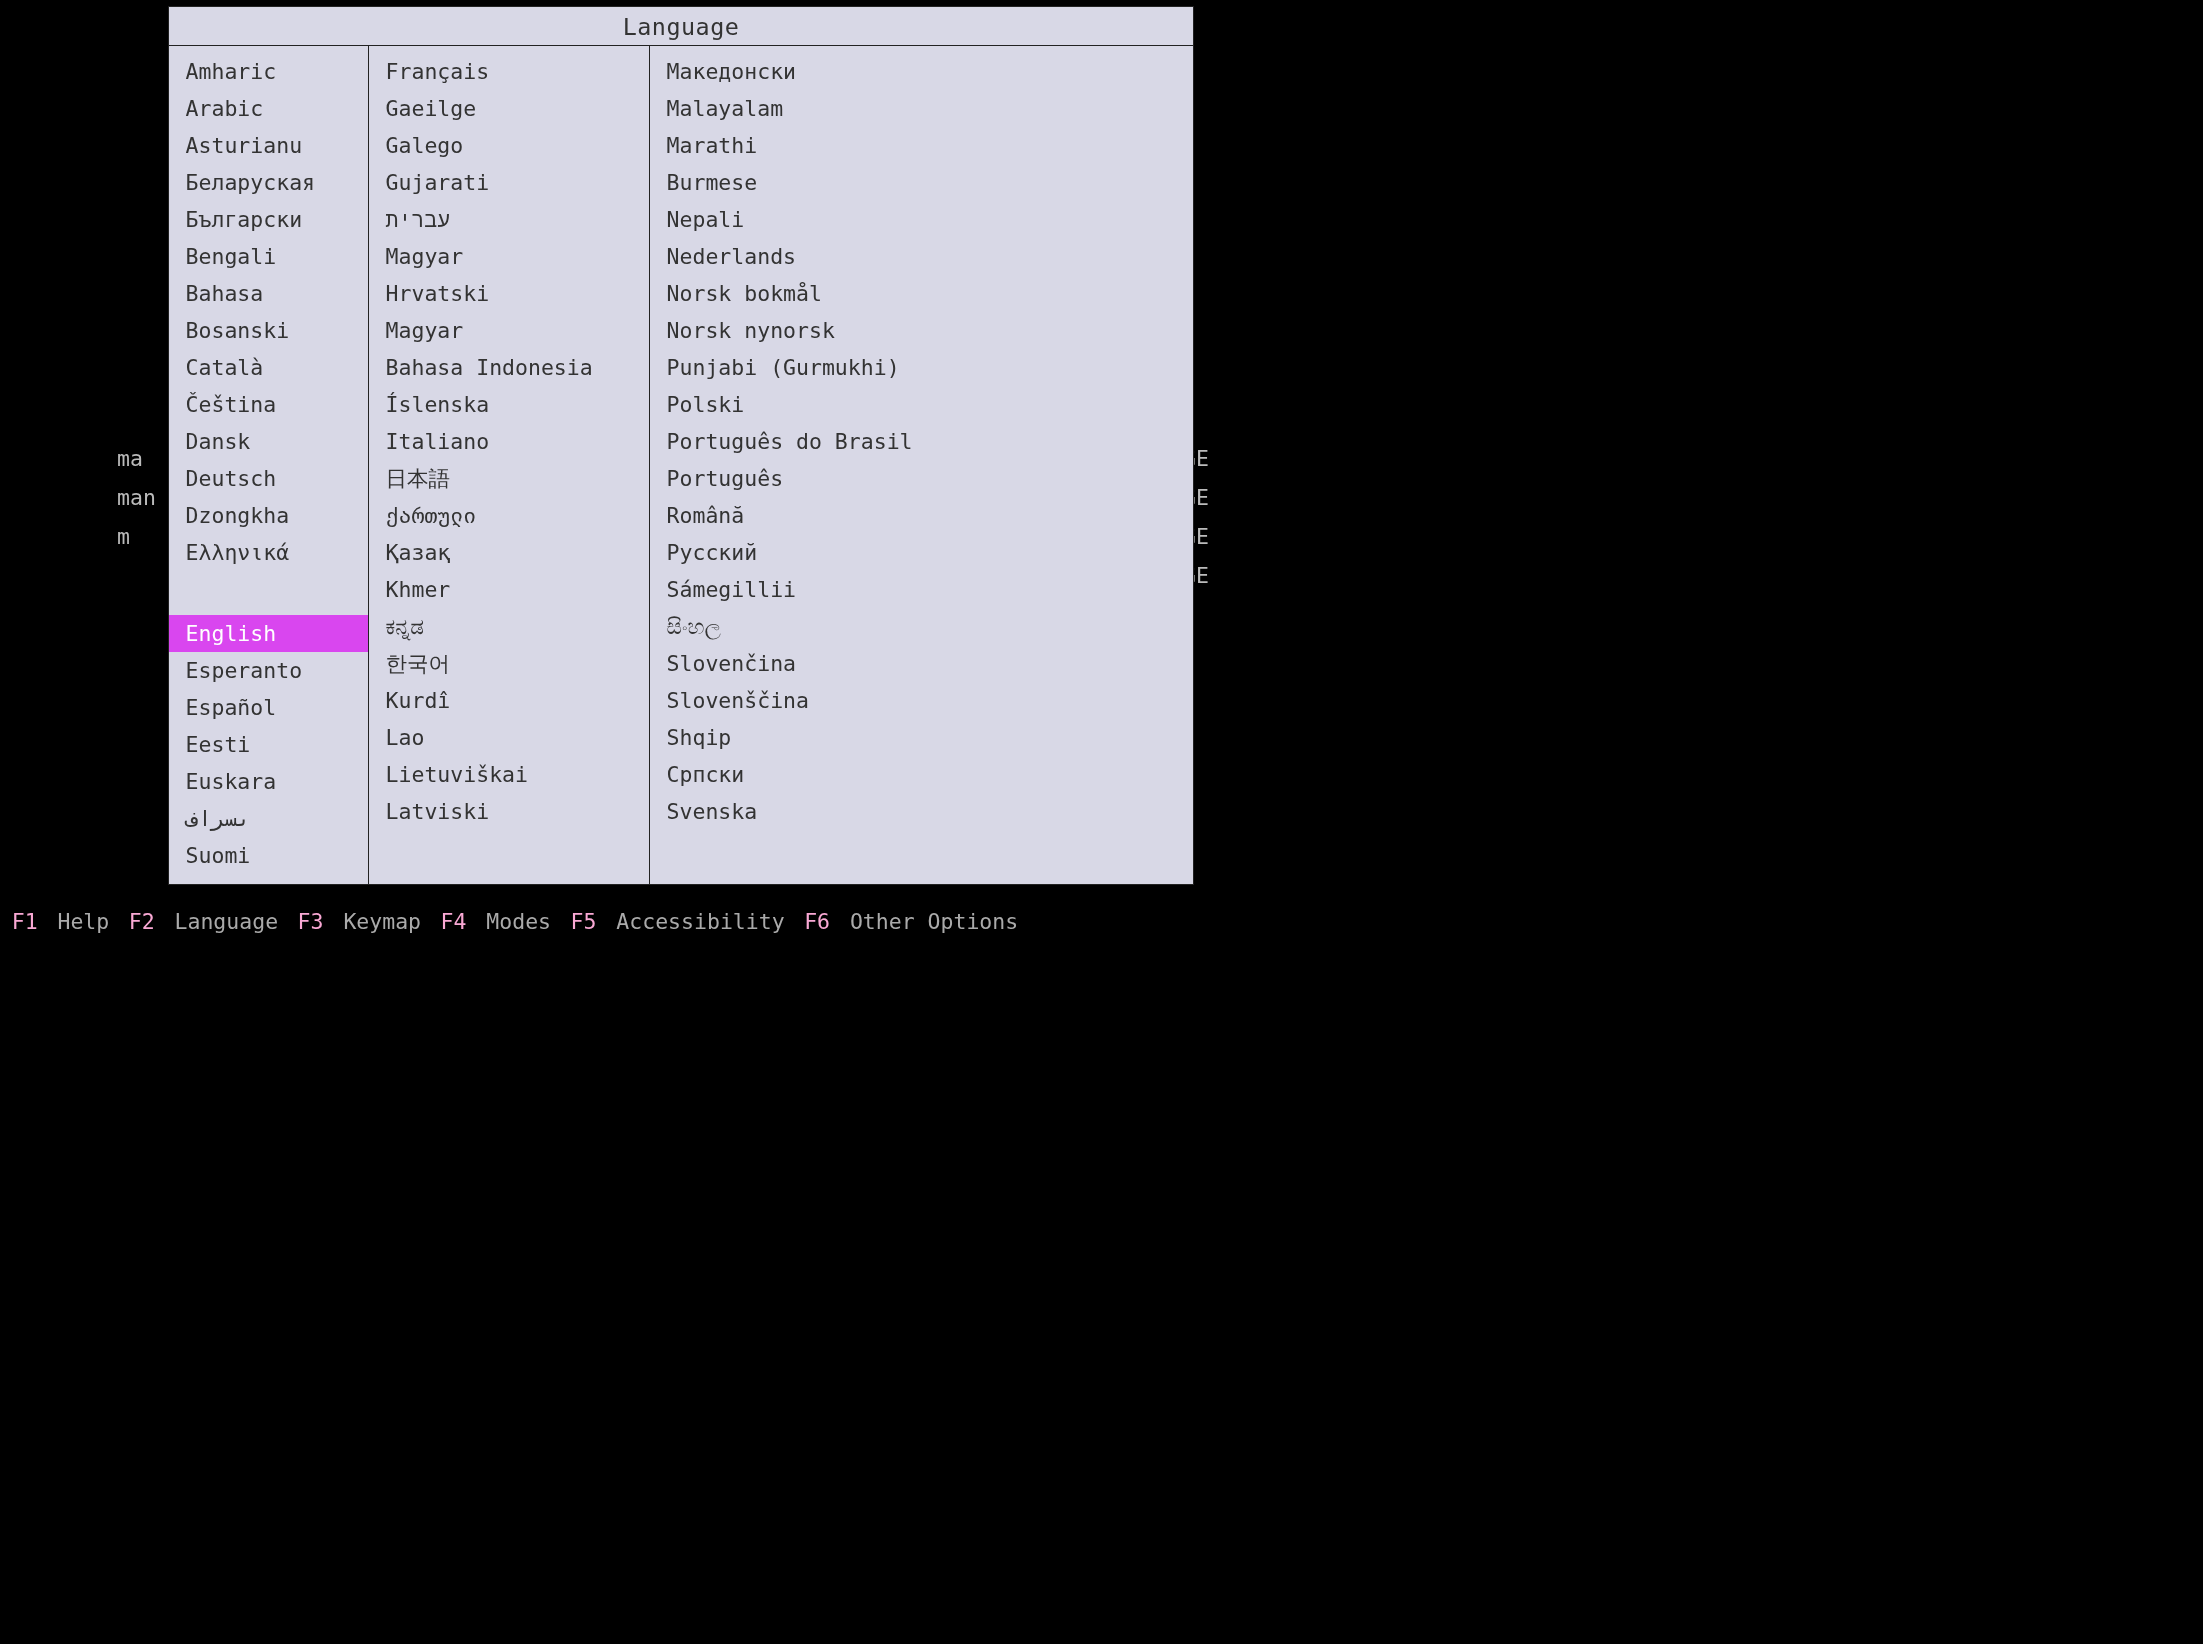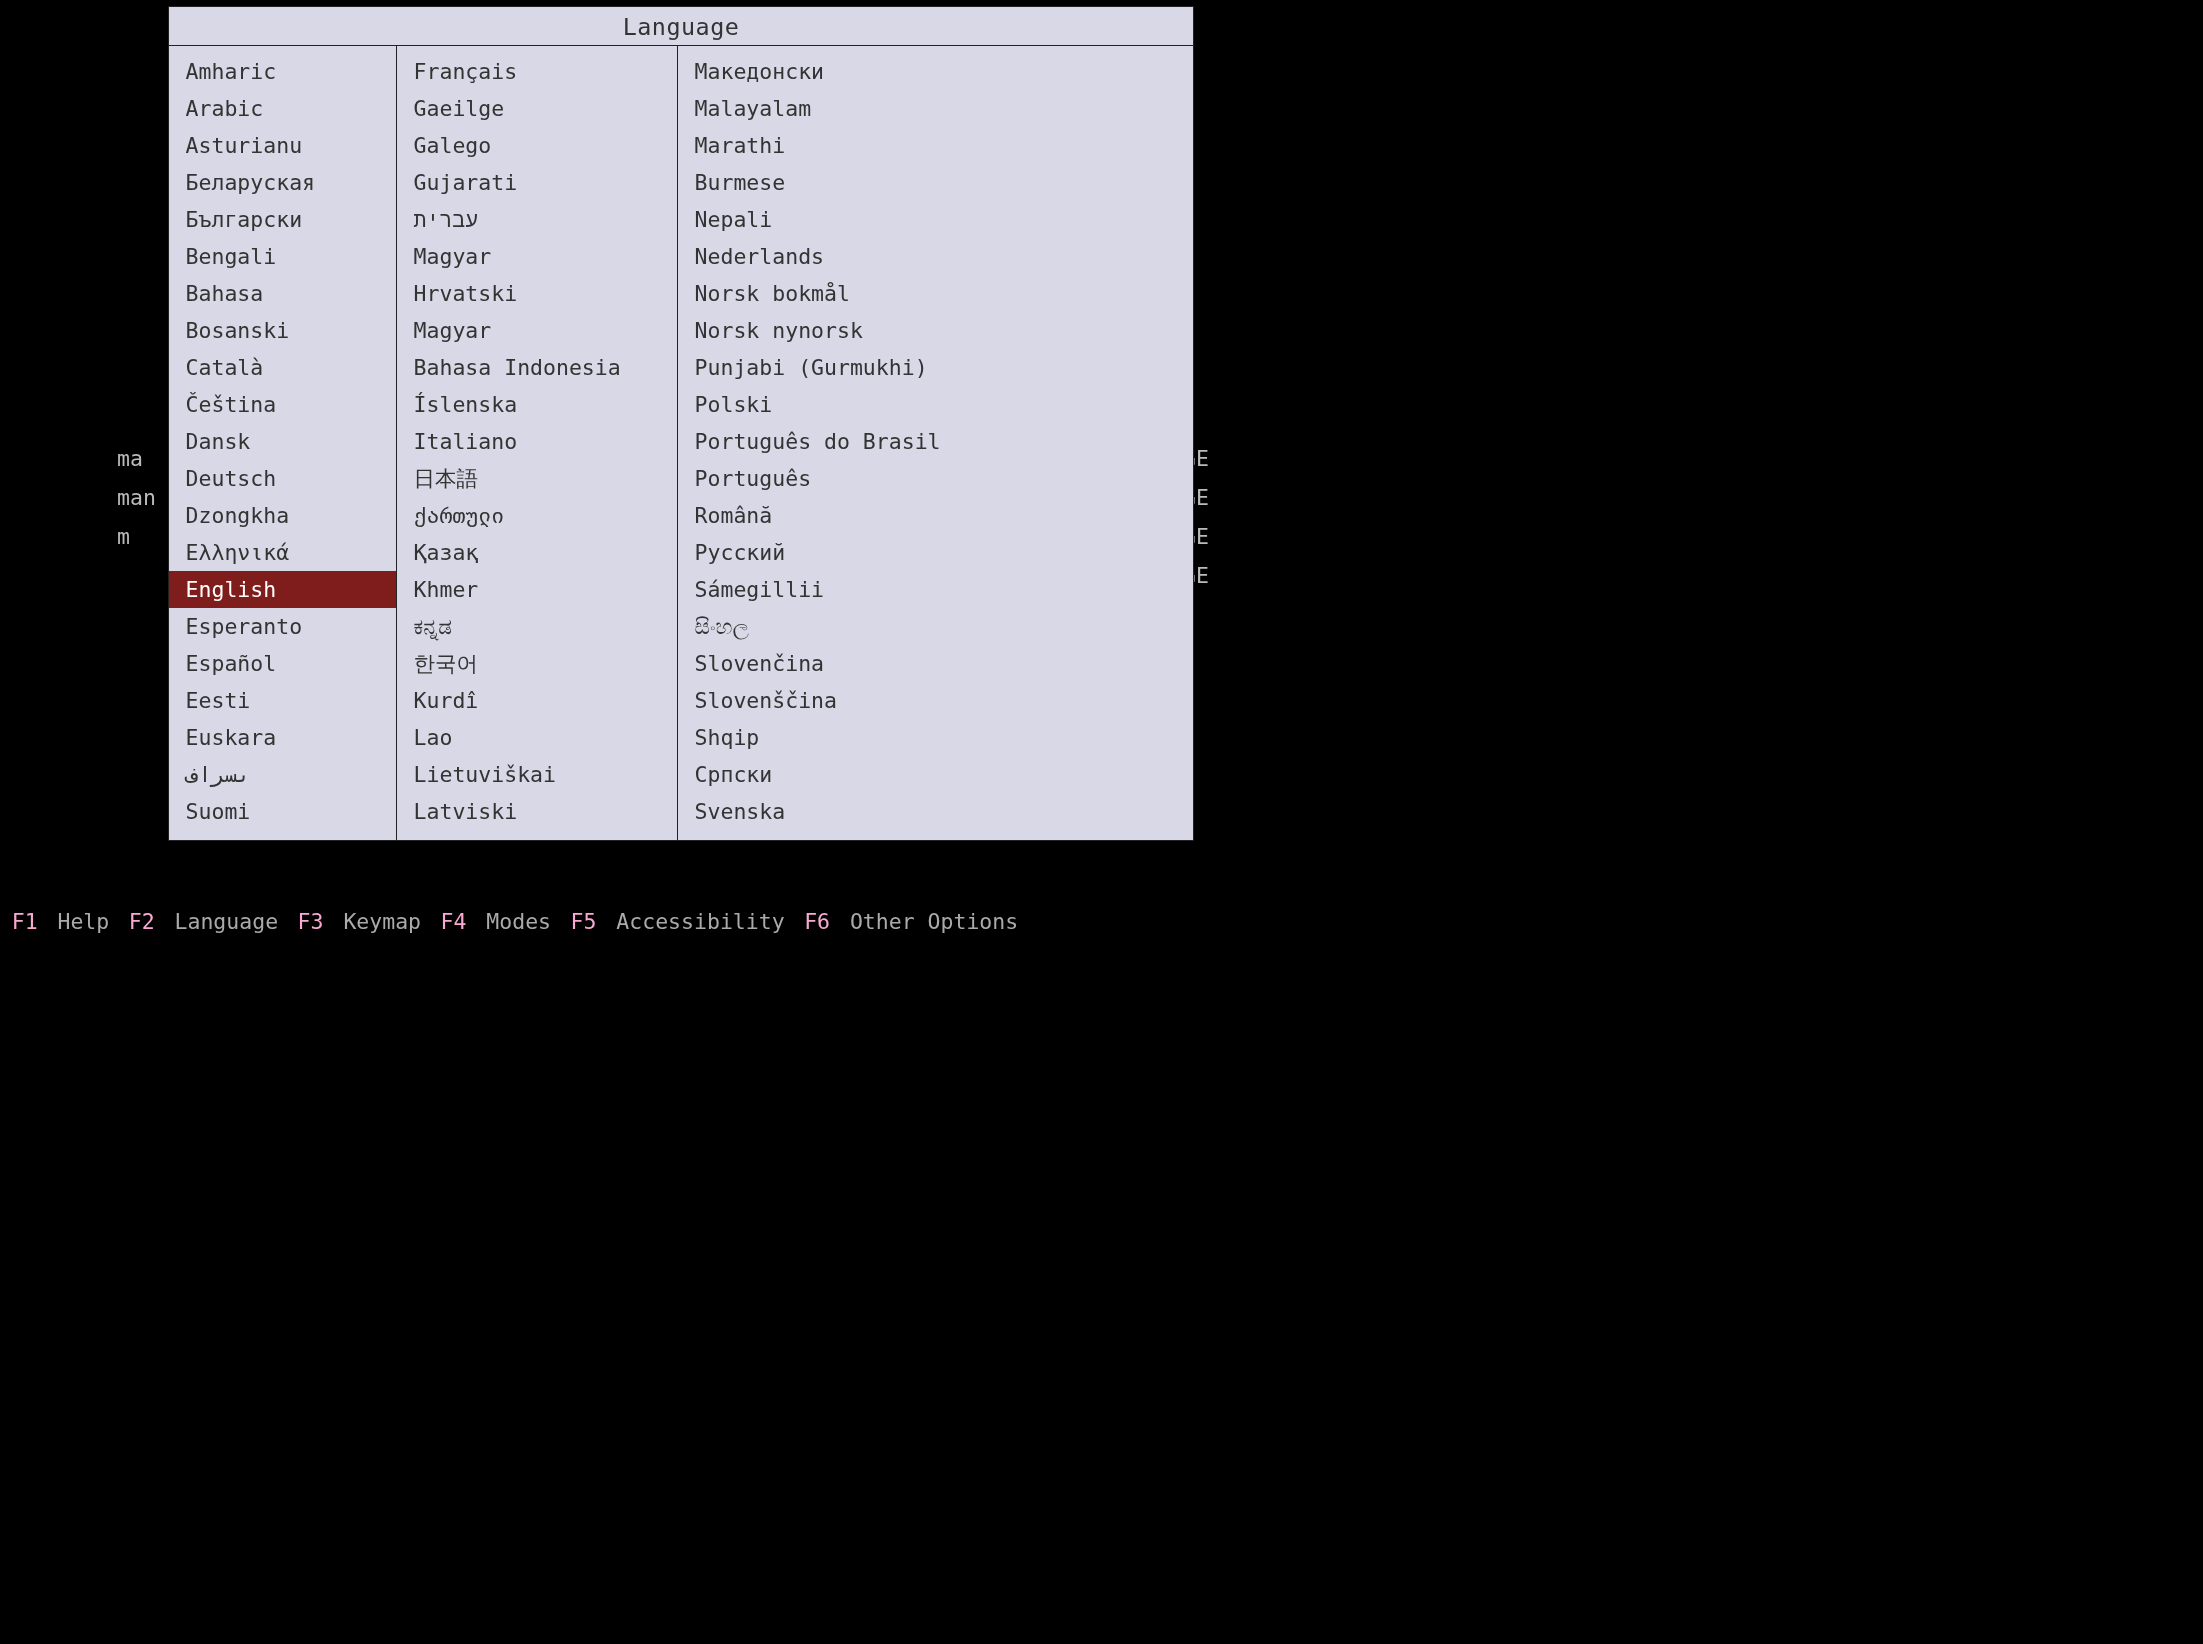--- a/index.html
+++ b/index.html
@@ -48,37 +48,38 @@
       letter-spacing: 0.5px;
     }
     .lang-columns {
       display: flex;
     }
     .lang-col {
       border-right: 1px solid #222;
       padding: 7.8px 0 9.8px 0;
     }
     .lang-col:last-child { border-right: none; }
-    .lang-col.c0 { width: 228px; }
+    .lang-col.c0 { width: 200px; }
     .lang-col.c1 { width: 281px; }
     .lang-col.c2 { width: 312px; }
     .lang-col.c3 { flex: 1; }
     .lang-item {
       color: #333;
       font-size: 21.5px;
       line-height: 37px;
       height: 37px;
       padding-left: 16.6px;
       white-space: nowrap;
       cursor: pointer;
       overflow: hidden;
     }
     .lang-item.selected {
-      background: #7f1d1d;
+      background: #d946ef;
       color: #fff;
+      margin-top: 44px;
     }
     .fkeys {
       position: absolute;
       bottom: 5.9px;
       left: 11.7px;
       right: 0;
       color: #999;
       font-size: 21.5px;
       z-index: 20;
       white-space: nowrap;

